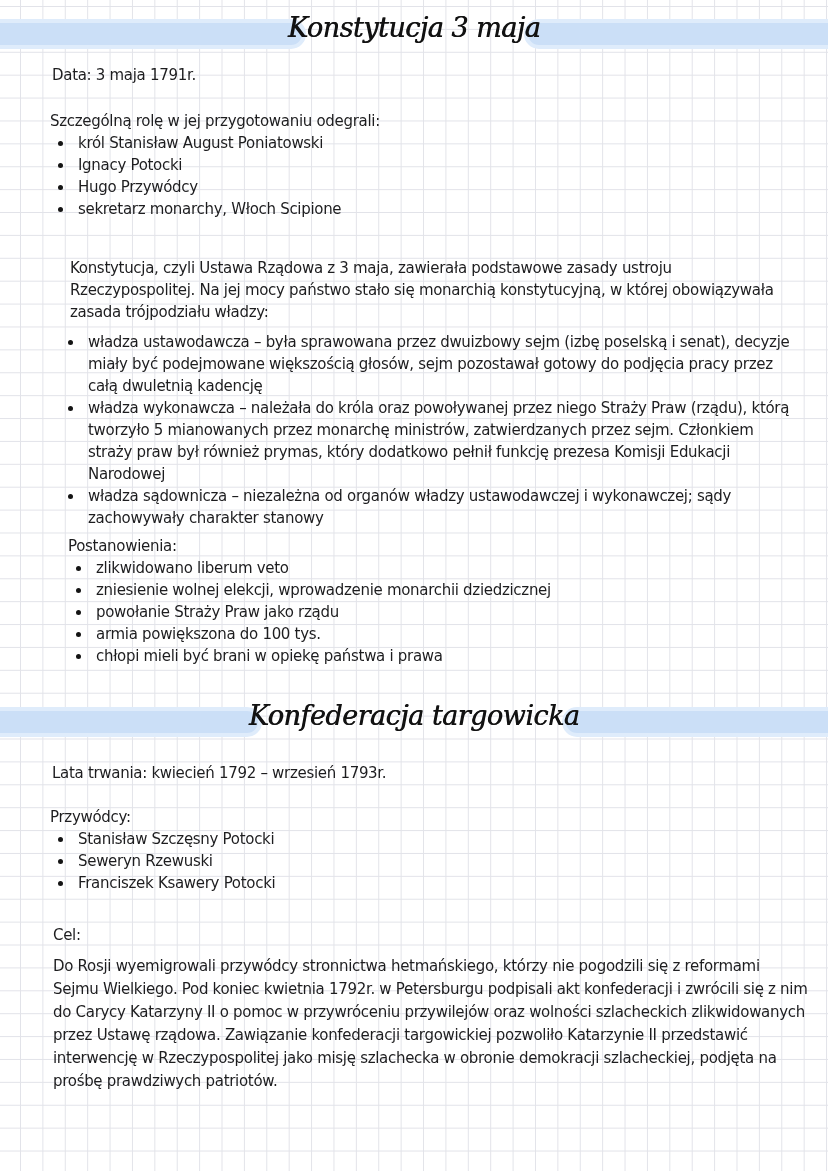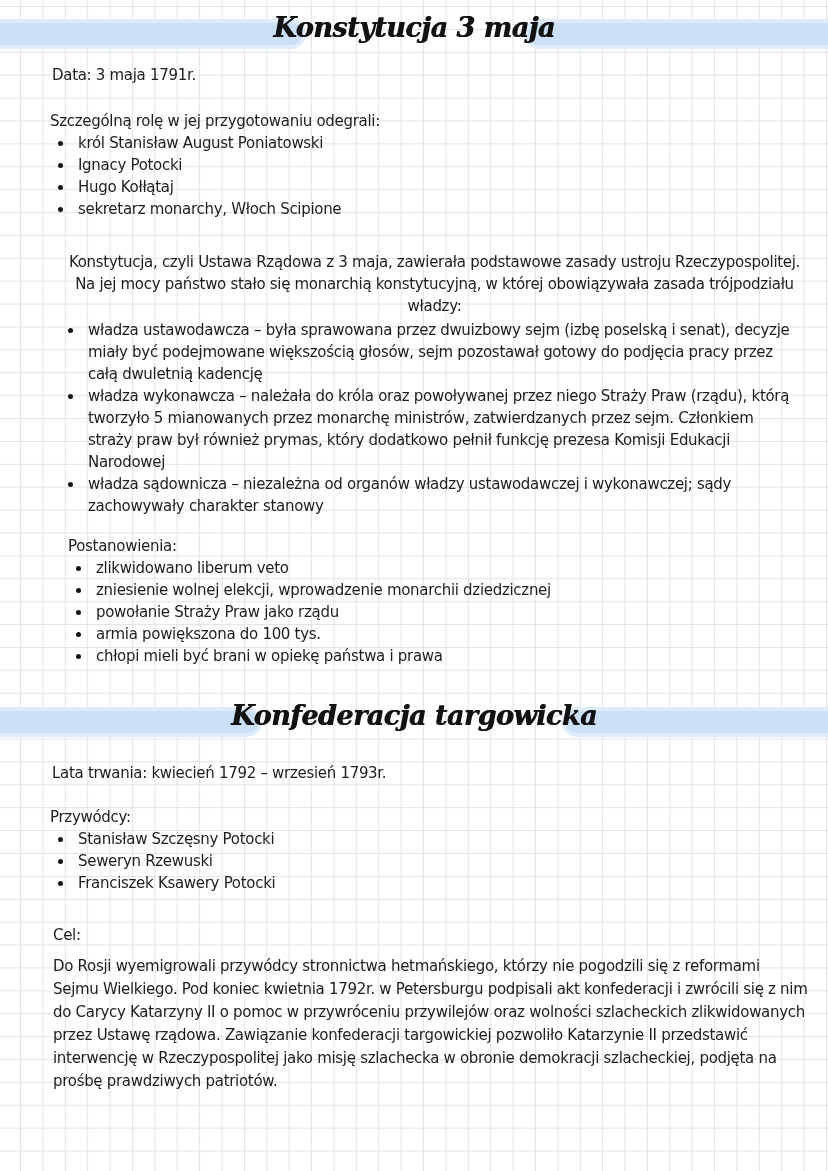--- a/index.html
+++ b/index.html
@@ -27,35 +27,35 @@
     border-radius:16px;
   }
   .h1-band-left{left:-18px;width:316px;}
   .h1-band-right{left:524px;right:-18px;}
   .h2-band-left{left:-18px;width:272px;}
   .h2-band-right{left:562px;right:-18px;}
   .title{
     position:absolute;left:0;top:-3px;width:100%;
     margin:0;text-align:center;
     font-family:"DejaVu Serif", serif;
-    font-style:italic;font-weight:bold;
+    font-style:italic;font-weight:normal;
     font-size:27px;letter-spacing:-0.5px;color:#121212;
     text-shadow:0.6px 0 0 #121212;
   }
   .block{position:absolute;}
   .line{margin:0;line-height:22px;}
   ul.bullets{margin:0;padding:0;list-style:none;}
   ul.bullets li{position:relative;padding-left:28px;line-height:22px;}
   ul.bullets li::before{
     content:"";position:absolute;left:8px;top:8.5px;
     width:5px;height:5px;border-radius:50%;background:#141414;
   }
   ul.powers li{padding-left:26px;}
   ul.powers li::before{left:6px;}
-  .para{margin:2px;line-height:22px;text-align:center;}
+  .para{margin:8px;line-height:22px;}
   .para-23{margin:8px;line-height:23px;}
 </style>
 </head>
 <body>
 
 <div class="page">
 
   <div class="heading" style="top:15px;">
     <div class="band h1-band-left"></div>
     <div class="band h1-band-right"></div>
@@ -64,21 +64,21 @@
 
   <div class="block" style="top:64px;left:52px;">
     <p class="line">Data: 3 maja 1791r.</p>
   </div>
 
   <div class="block" style="top:110px;left:50px;width:740px;">
     <p class="line">Szczególną rolę w jej przygotowaniu odegrali:</p>
     <ul class="bullets">
       <li><span>król Stanisław August Poniatowski</span></li>
       <li><span>Ignacy Potocki</span></li>
-      <li><span>Hugo Kołłątaj</span></li>
+      <li><span>Hugo Przywódcy</span></li>
       <li><span>sekretarz monarchy, Włoch Scipione</span></li>
     </ul>
   </div>
 
   <div class="block" style="top:249px;left:62px;width:745px;">
     <p class="para">Konstytucja, czyli Ustawa Rządowa z 3 maja, zawierała podstawowe zasady ustroju Rzeczypospolitej. Na jej mocy państwo stało się monarchią konstytucyjną, w której obowiązywała zasada trójpodziału władzy:</p>
     <ul class="bullets powers" style="width:730px;">
       <li><span>władza ustawodawcza – była sprawowana przez dwuizbowy sejm (izbę poselską i senat), decyzje miały być podejmowane większością głosów, sejm pozostawał gotowy do podjęcia pracy przez całą dwuletnią kadencję</span></li>
       <li><span>władza wykonawcza – należała do króla oraz powoływanej przez niego Straży Praw (rządu), którą tworzyło 5 mianowanych przez monarchę ministrów, zatwierdzanych przez sejm. Członkiem straży praw był również prymas, który dodatkowo pełnił funkcję prezesa Komisji Edukacji Narodowej</span></li>
       <li><span>władza sądownicza – niezależna od organów władzy ustawodawczej i wykonawczej; sądy zachowywały charakter stanowy</span></li>

